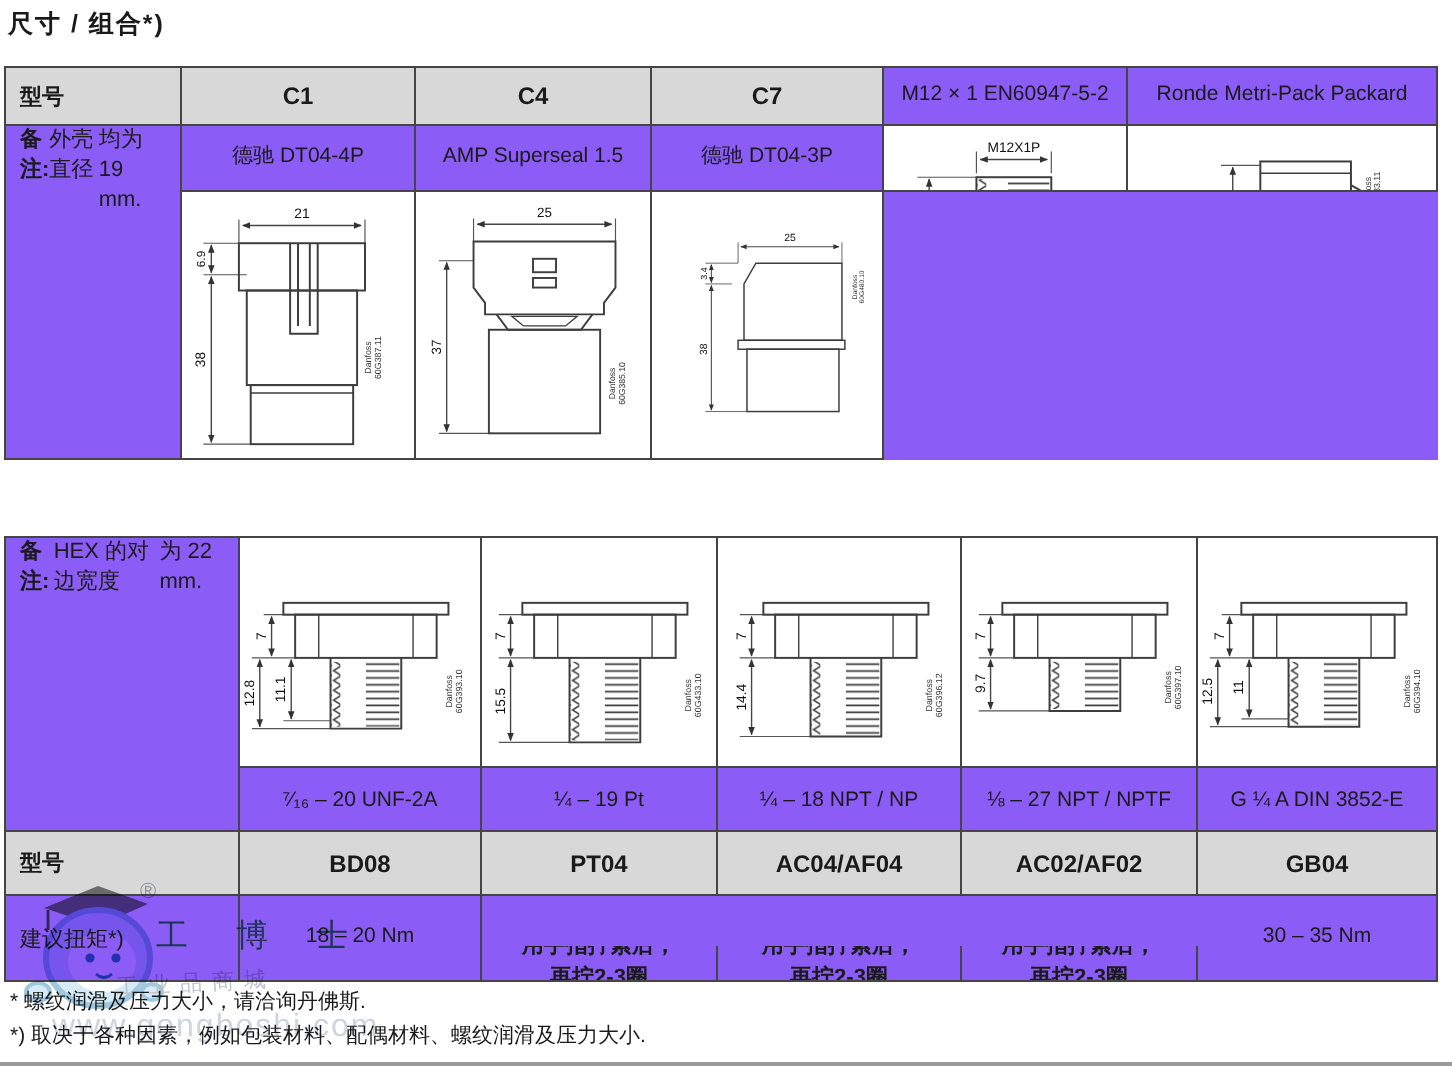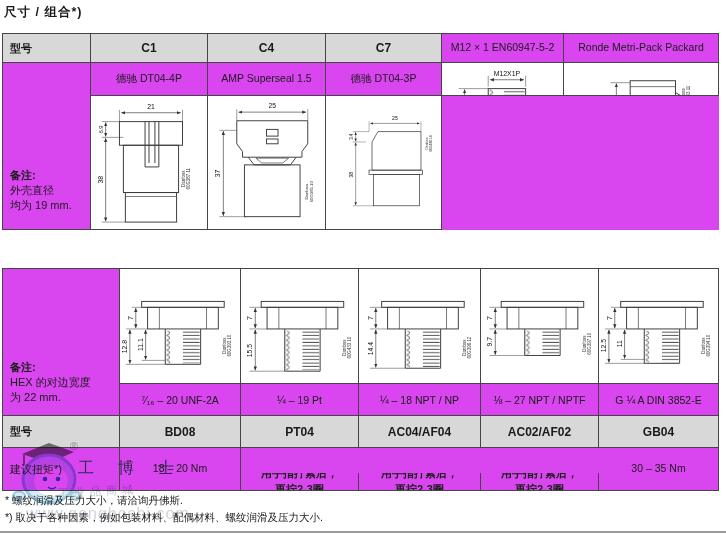--- a/index.html
+++ b/index.html
@@ -1,24 +1,24 @@
 <!DOCTYPE html>
 <html><head>
 <meta charset="utf-8">
 <style>
   html,body{margin:0;padding:0;background:#fff;}
   .page{position:relative;width:726px;height:534px;background:#ffffff;
         font-family:"Liberation Sans",sans-serif;color:#1a1a1a;overflow:hidden;}
   .title{position:absolute;left:4px;top:4px;font-size:12.5px;font-weight:bold;letter-spacing:1px;}
-  .tbl{position:absolute;display:grid;border-top:1.5px solid #454545;border-left:1.5px solid #454545;background:#d946ef;}
+  .tbl{position:absolute;display:grid;border-top:1.5px solid #454545;border-left:1.5px solid #454545;background:#8b5cf6;}
   .cell{box-sizing:border-box;border-right:1.5px solid #454545;border-bottom:1.5px solid #454545;
         display:flex;align-items:center;justify-content:center;overflow:hidden;}
   .hdr{background:#d8d8d8;font-weight:bold;font-size:12px;}
   .name{font-size:10.5px;text-align:center;line-height:1.25;padding:2px;}
-  .notecell{flex-direction:column;align-items:flex-start;justify-content:flex-end;
+  .notecell{align-items:flex-start;justify-content:flex-end;
             padding:0 6px 16px 7px;font-size:11px;line-height:1.35;}
   .notecell b{font-size:11px;}
   .draw{align-items:flex-start;justify-content:center;background:#fff;}
   .threadlbl{font-size:10.5px;text-align:center;}
   .torq{font-size:10.5px;flex-direction:column;line-height:1.45;text-align:center;}
   .torq.cn{font-weight:bold;font-size:11px;margin-top:25px;}
   .rowlbl{justify-content:flex-start;padding-left:7px;font-size:11px;}
   .foot{position:absolute;left:5px;font-size:10.5px;color:#1a1a1a;}
   .bottom-rule{position:absolute;left:0;top:531px;width:726px;height:1.5px;background:#9a9a9a;}
   svg{font-family:"Liberation Sans",sans-serif;}

